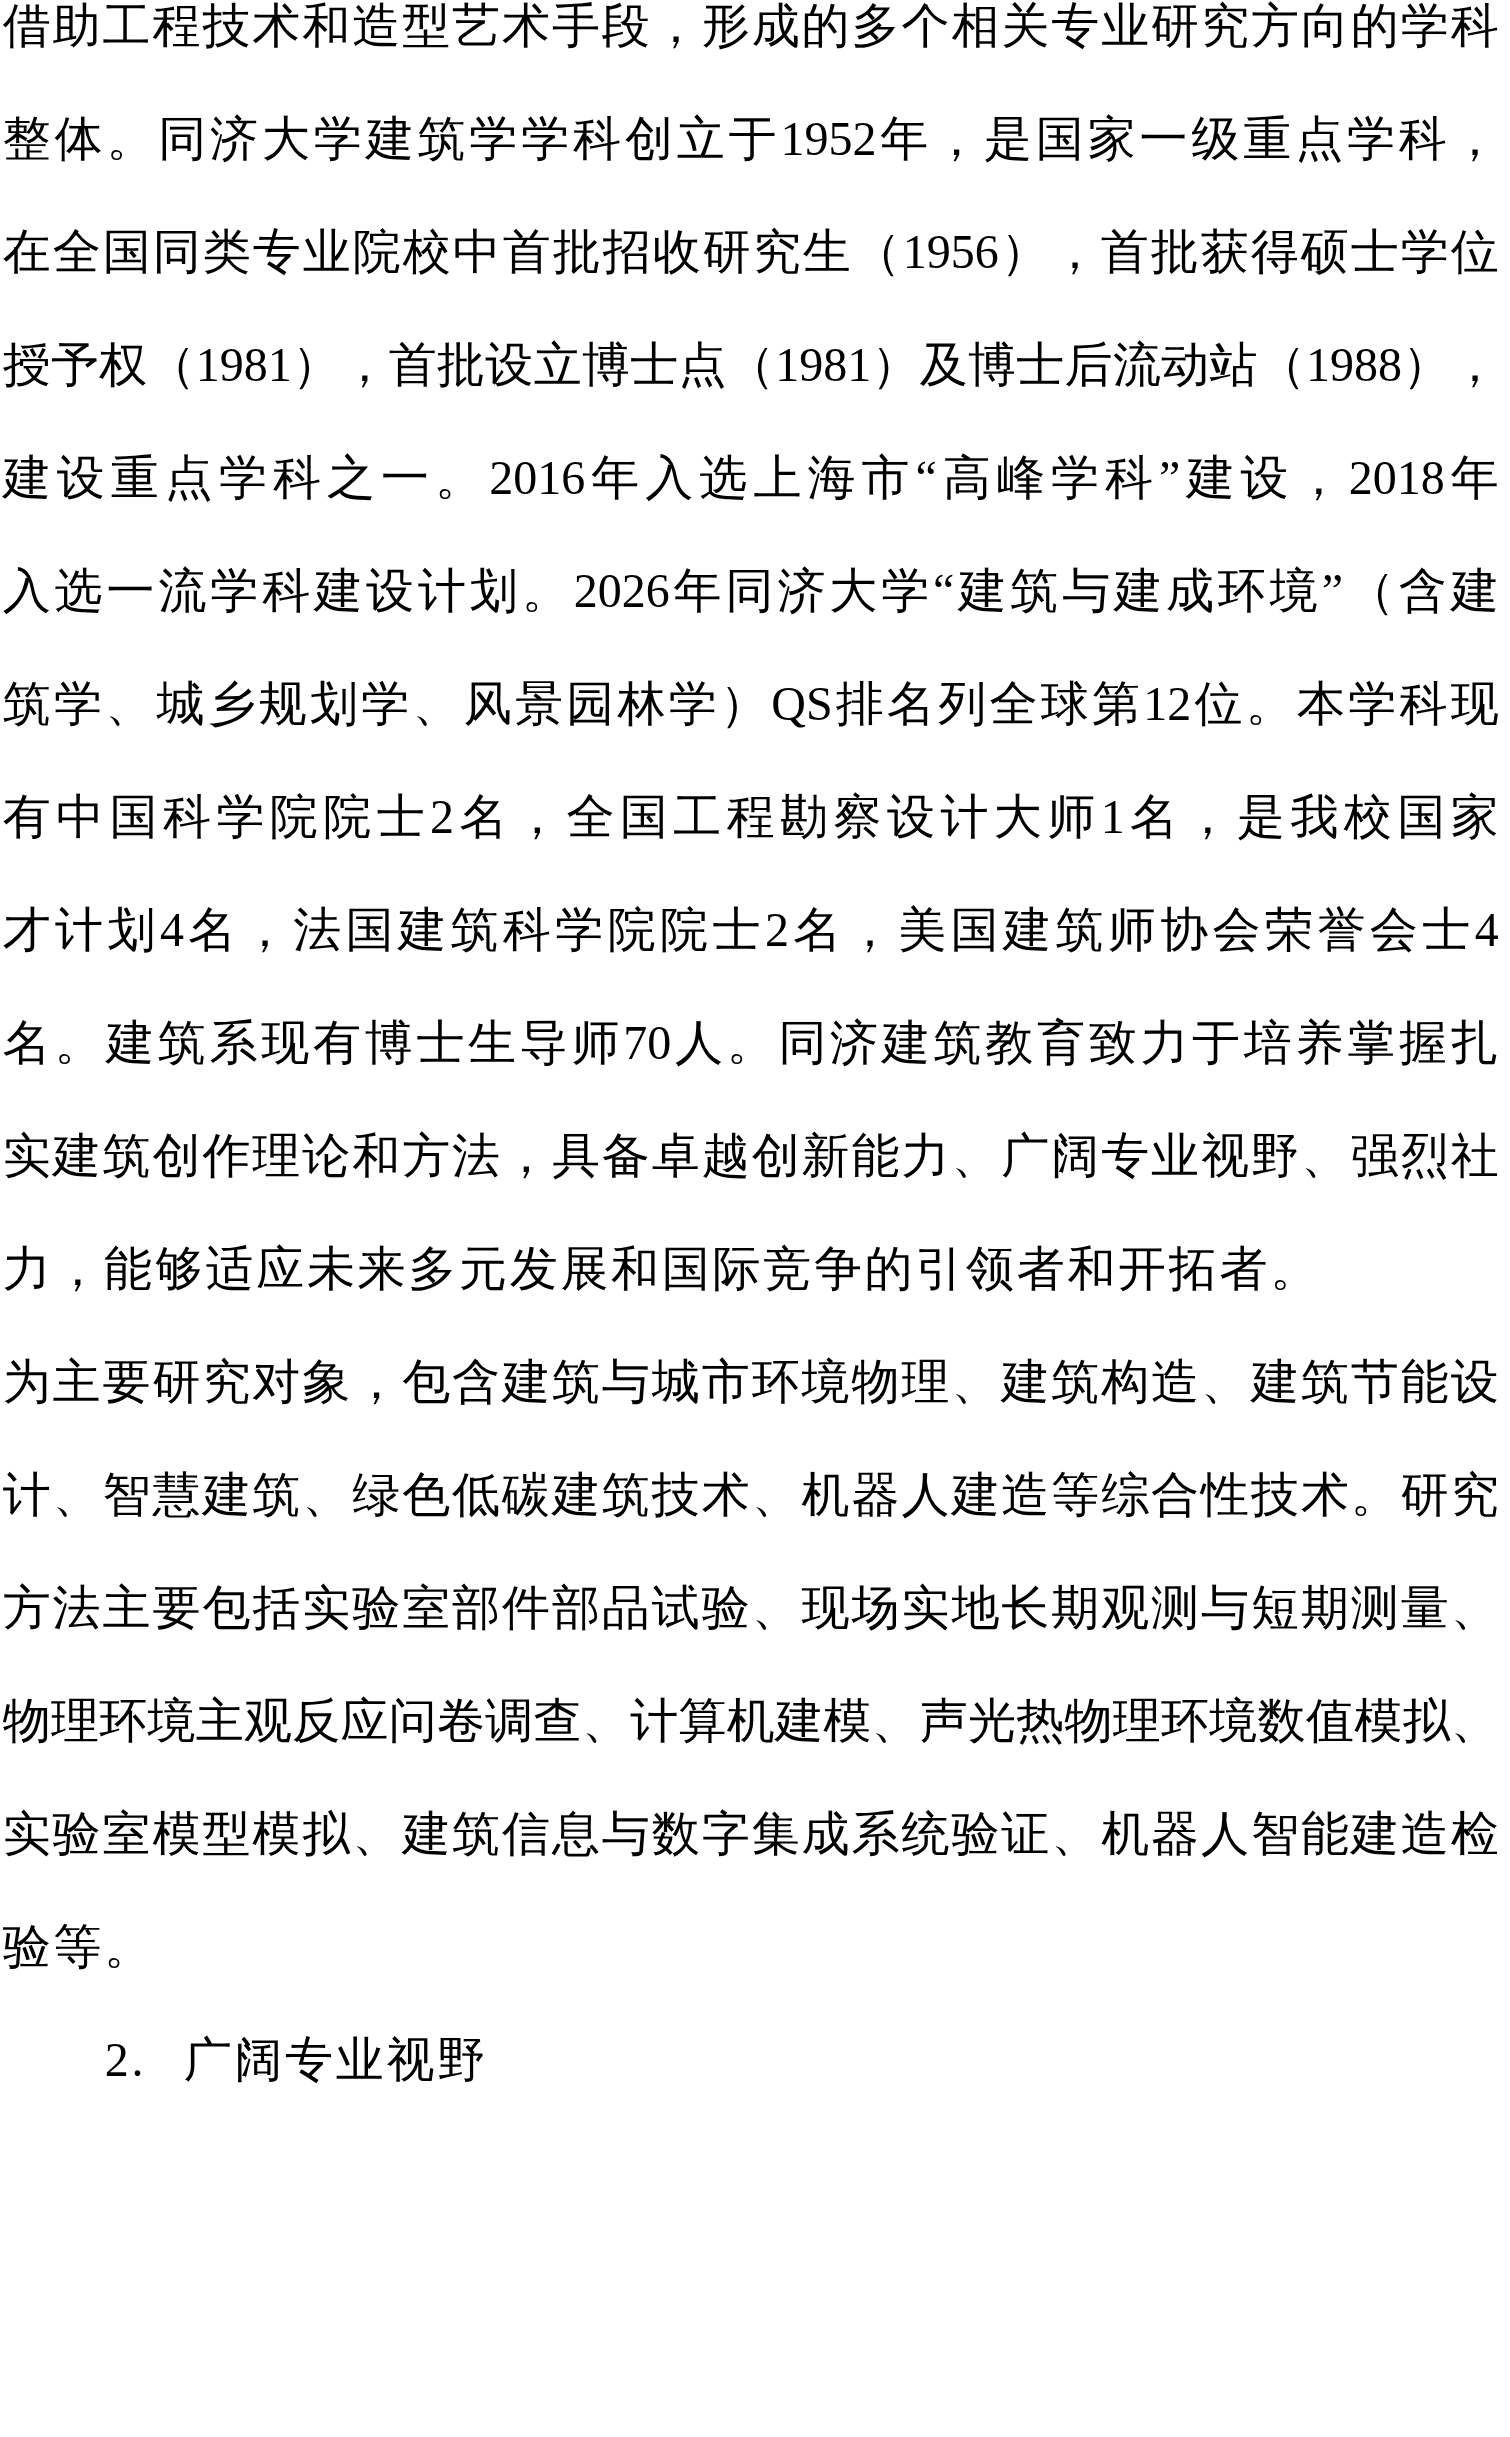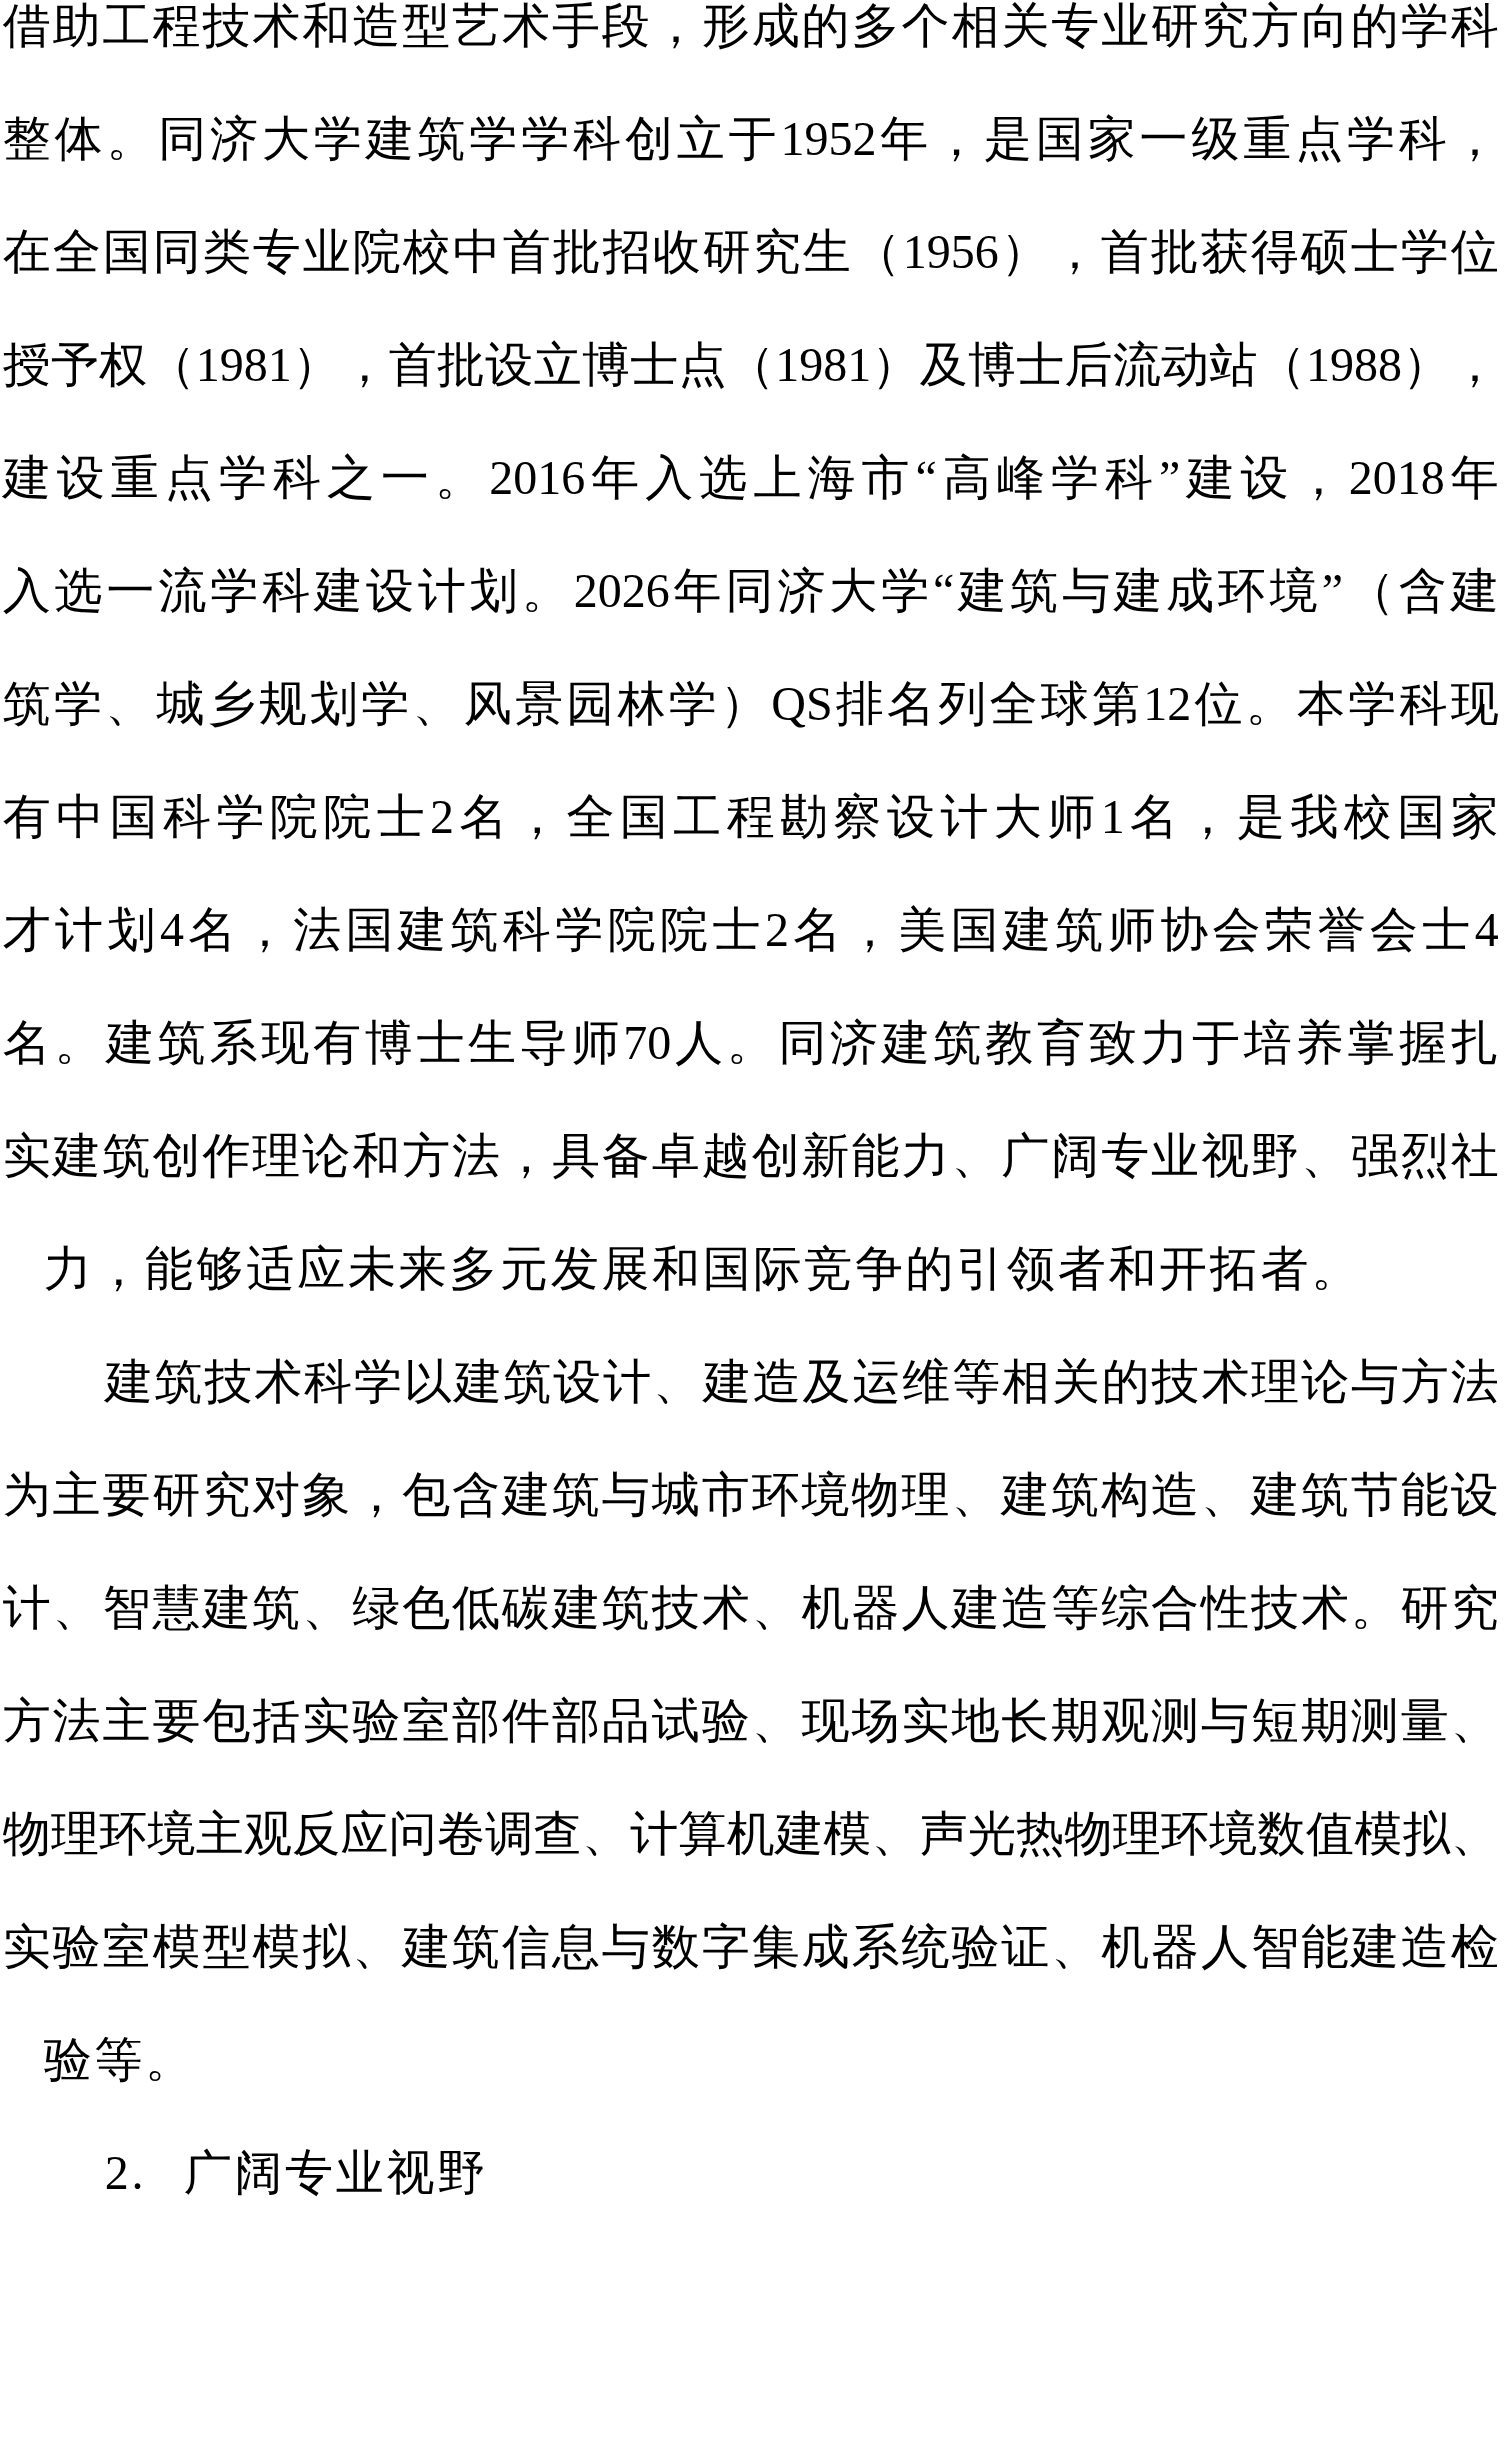--- a/index.html
+++ b/index.html
@@ -31,21 +31,20 @@
   }
   .line.full {
     text-align: justify;
     text-align-last: justify;
     white-space: normal;
     letter-spacing: 0;
   }
   .line.short {
     text-align: left;
     letter-spacing: 2.7px;
-    margin-left: 41px;
   }
   .line.indent {
     padding-left: 102px;
     box-sizing: border-box;
   }
   .heading {
     padding-left: 102px;
     letter-spacing: 2.7px;
   }
   .heading .num {
@@ -66,21 +65,20 @@
     <div class="line full">入选一流学科建设计划。2026年同济大学“建筑与建成环境”（含建</div>
     <div class="line full">筑学、城乡规划学、风景园林学）QS排名列全球第12位。本学科现</div>
     <div class="line full">有中国科学院院士2名，全国工程勘察设计大师1名，是我校国家</div>
     <div class="line full">才计划4名，法国建筑科学院院士2名，美国建筑师协会荣誉会士4</div>
     <div class="line full">名。建筑系现有博士生导师70人。同济建筑教育致力于培养掌握扎</div>
     <div class="line full">实建筑创作理论和方法，具备卓越创新能力、广阔专业视野、强烈社</div>
     <div class="line short">力，能够适应未来多元发展和国际竞争的引领者和开拓者。</div>
   </div>
 
   <div class="paragraph">
-    <div class="line full indent">建筑技术科学以建筑设计、建造及运维等相关的技术理论与方法</div>
     <div class="line full">为主要研究对象，包含建筑与城市环境物理、建筑构造、建筑节能设</div>
     <div class="line full">计、智慧建筑、绿色低碳建筑技术、机器人建造等综合性技术。研究</div>
     <div class="line full">方法主要包括实验室部件部品试验、现场实地长期观测与短期测量、</div>
     <div class="line full">物理环境主观反应问卷调查、计算机建模、声光热物理环境数值模拟、</div>
     <div class="line full">实验室模型模拟、建筑信息与数字集成系统验证、机器人智能建造检</div>
     <div class="line short">验等。</div>
   </div>
 
   <div class="line heading">
     <span class="num">2.</span><span>广阔专业视野</span>

